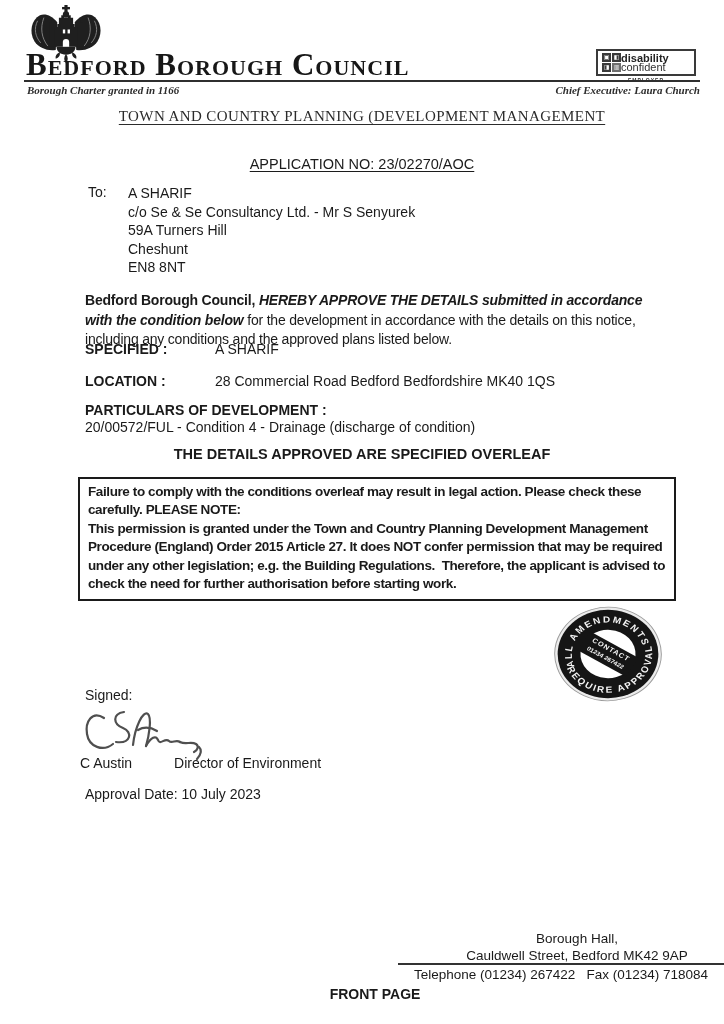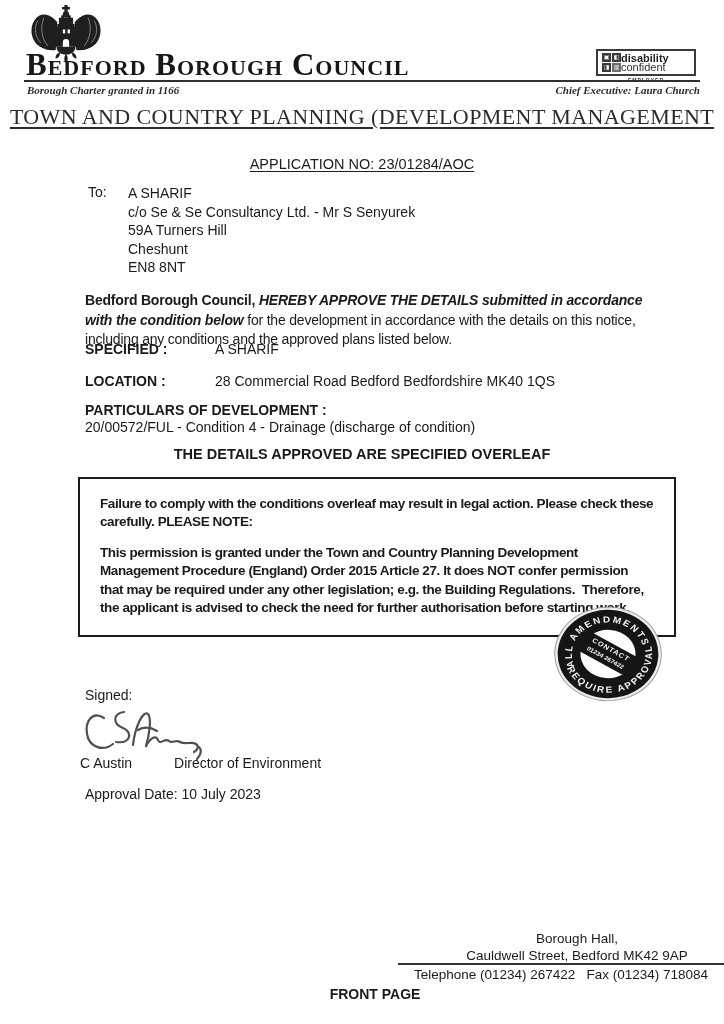--- a/index.html
+++ b/index.html
@@ -37,21 +37,21 @@
   .badge-words{line-height:9px;}
   .badge-word1{font-weight:700;font-size:11px;color:#222;}
   .badge-word2{font-size:11px;color:#333;}
   .badge-employer{display:flex;align-items:center;gap:3px;margin-top:1px;}
   .badge-employer .ln{flex:1;height:1px;background:#555;}
   .badge-employer .tx{font-size:5px;letter-spacing:1px;font-weight:700;color:#333;}
 
   
   .doc-title{
     left:0;top:105px;width:724px;text-align:center;
-    font-family:"Liberation Serif","DejaVu Serif",serif;font-size:22px;color:#2b2b2b;
+    font-family:"Liberation Serif","DejaVu Serif",serif;font-size:15px;color:#2b2b2b;
     line-height:23px;letter-spacing:.4px;
   }
   .doc-title span{text-decoration:underline;text-underline-offset:3px;}
   .application-no{
     left:0;top:156px;width:724px;text-align:center;font-size:14.5px;color:#1c1c1c;
   }
   .application-no span{text-decoration:underline;text-underline-offset:2px;}
 
   
   .to-label{left:88px;top:184px;font-size:14px;}
@@ -74,21 +74,21 @@
   .particulars-label{left:85px;top:402px;}
   .particulars-value{left:85px;top:419px;}
   .overleaf-note{left:0;top:446px;width:724px;text-align:center;font-weight:700;font-size:14.5px;}
 
   
   .warning-box{
     left:78px;top:477px;width:598px;box-sizing:border-box;border:2px solid #1a1a1a;
     padding:4px 8px 6px 8px;font-weight:700;font-size:13.5px;line-height:18.4px;
     letter-spacing:-.4px;
   }
-  .warning-box p{margin:12px;}
+  .warning-box p{margin:0;}
 
   
   .stamp{left:551px;top:604px;width:114px;height:100px;}
   .arc-text{font-family:"Liberation Sans",sans-serif;font-size:10.5px;font-weight:700;
     fill:#f4f4f4;letter-spacing:2px;}
   .band-t1{font-family:"Liberation Sans",sans-serif;font-size:8px;font-weight:700;
     fill:#f4f4f4;text-anchor:middle;letter-spacing:1px;}
   .band-t2{font-family:"Liberation Sans",sans-serif;font-size:7px;font-weight:700;
     fill:#f4f4f4;text-anchor:middle;}
 
@@ -170,21 +170,21 @@
   </div>
 
   <div class="abs header-rule"></div>
   <div class="abs charter-note">Borough Charter granted in 1166</div>
   <div class="abs chief-exec">Chief Executive: Laura Church</div>
 
   <div class="abs doc-title">
     <div><span>TOWN AND COUNTRY PLANNING (DEVELOPMENT MANAGEMENT</span></div>
   </div>
   <div class="abs application-no">
-    <span>APPLICATION NO: 23/01284/AOC</span>
+    <span>APPLICATION NO: 23/02270/AOC</span>
   </div>
 
   <div class="abs to-label">To:</div>
   <div class="abs recipient">
     <div>A SHARIF</div>
     <div>c/o Se &amp; Se Consultancy Ltd. - Mr S Senyurek</div>
     <div>59A Turners Hill</div>
     <div>Cheshunt</div>
     <div>EN8 8NT</div>
   </div>

